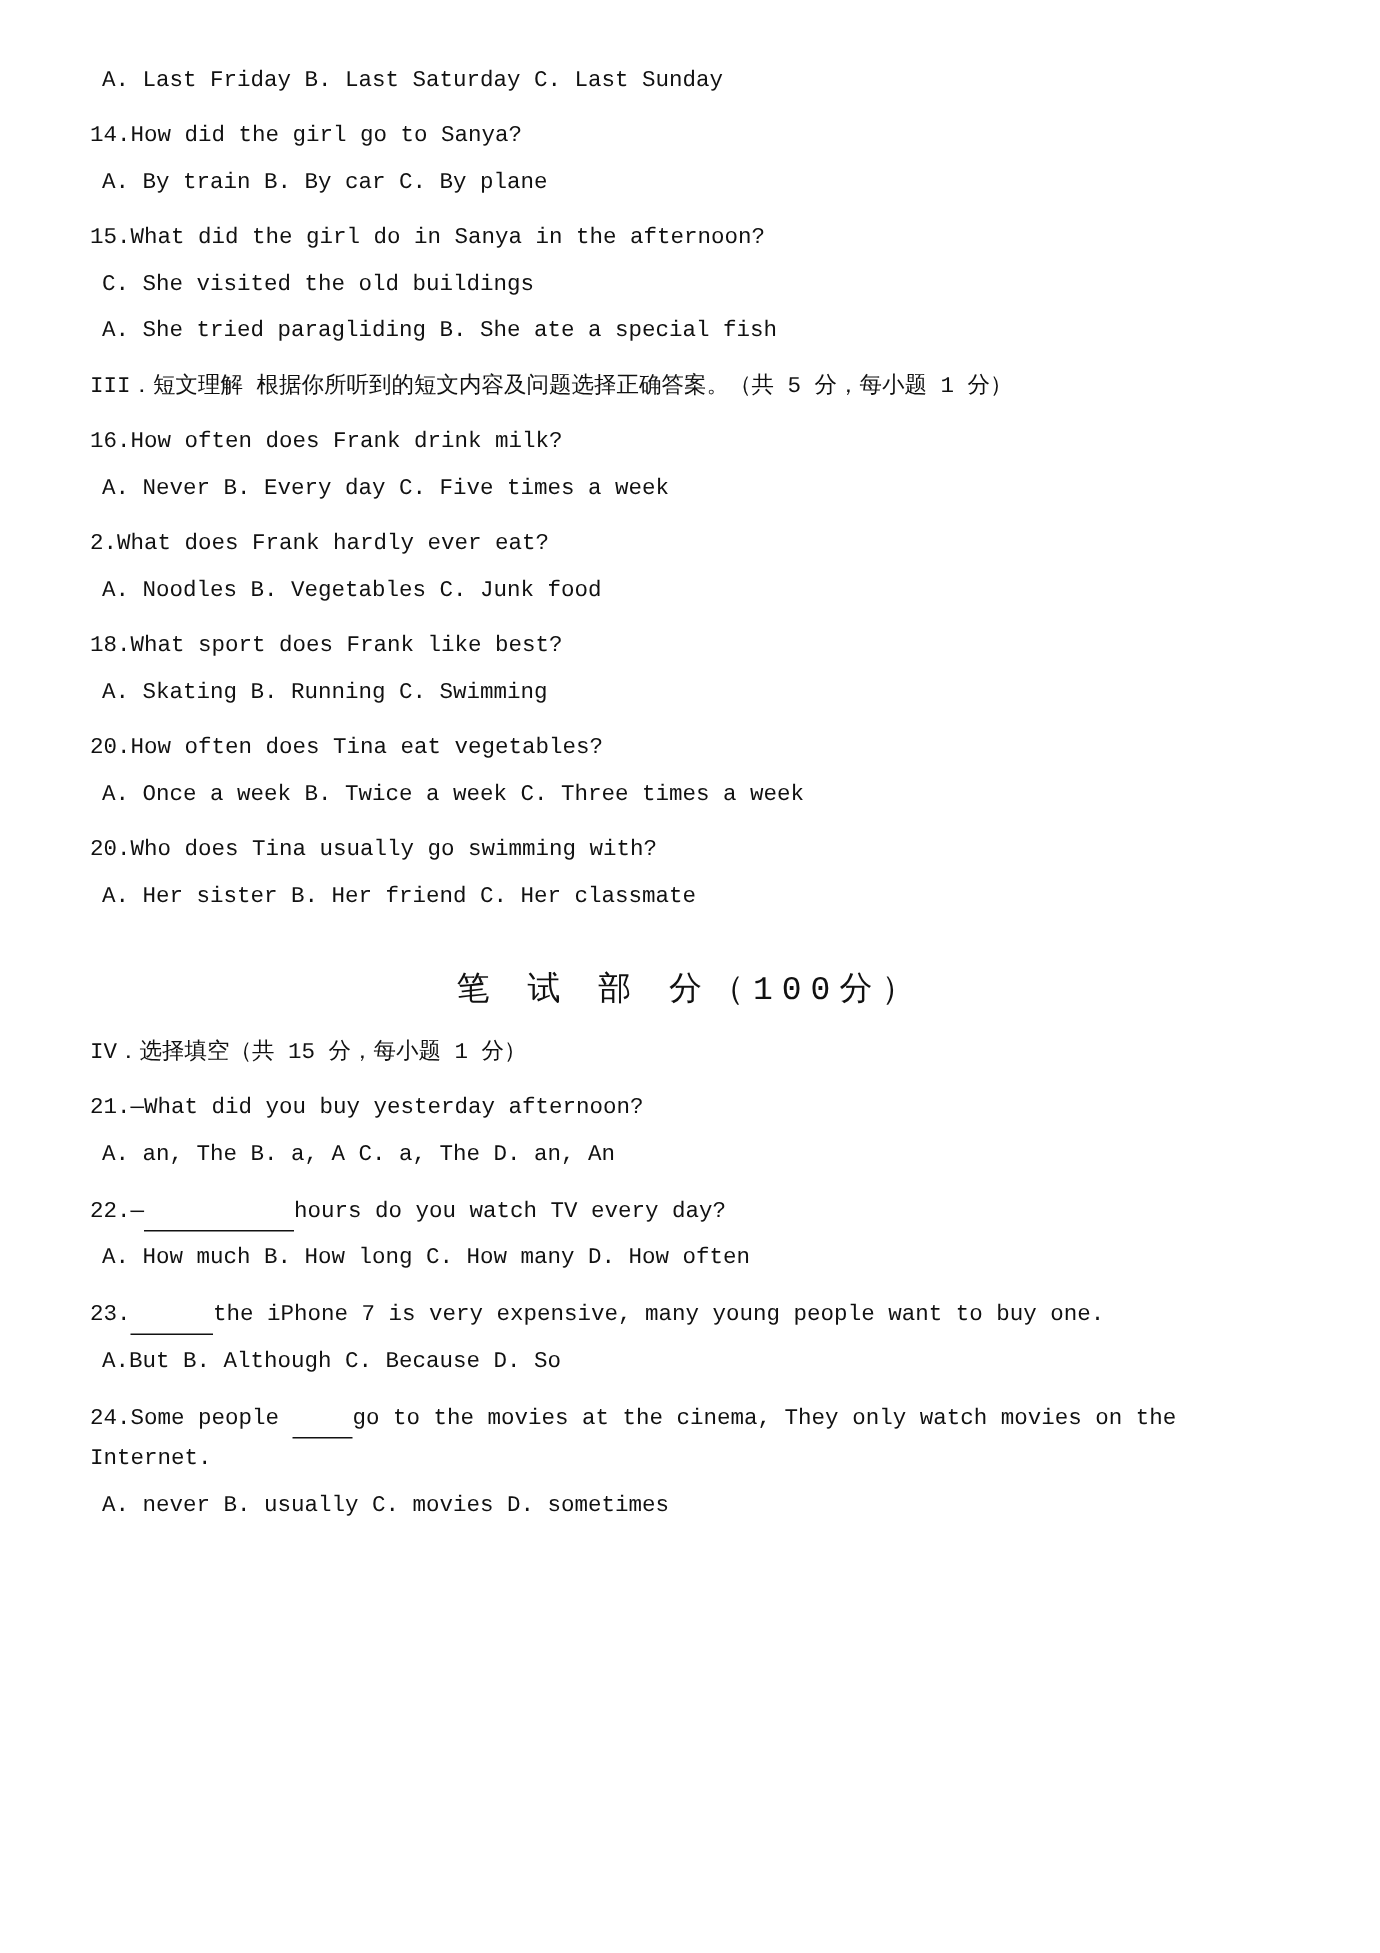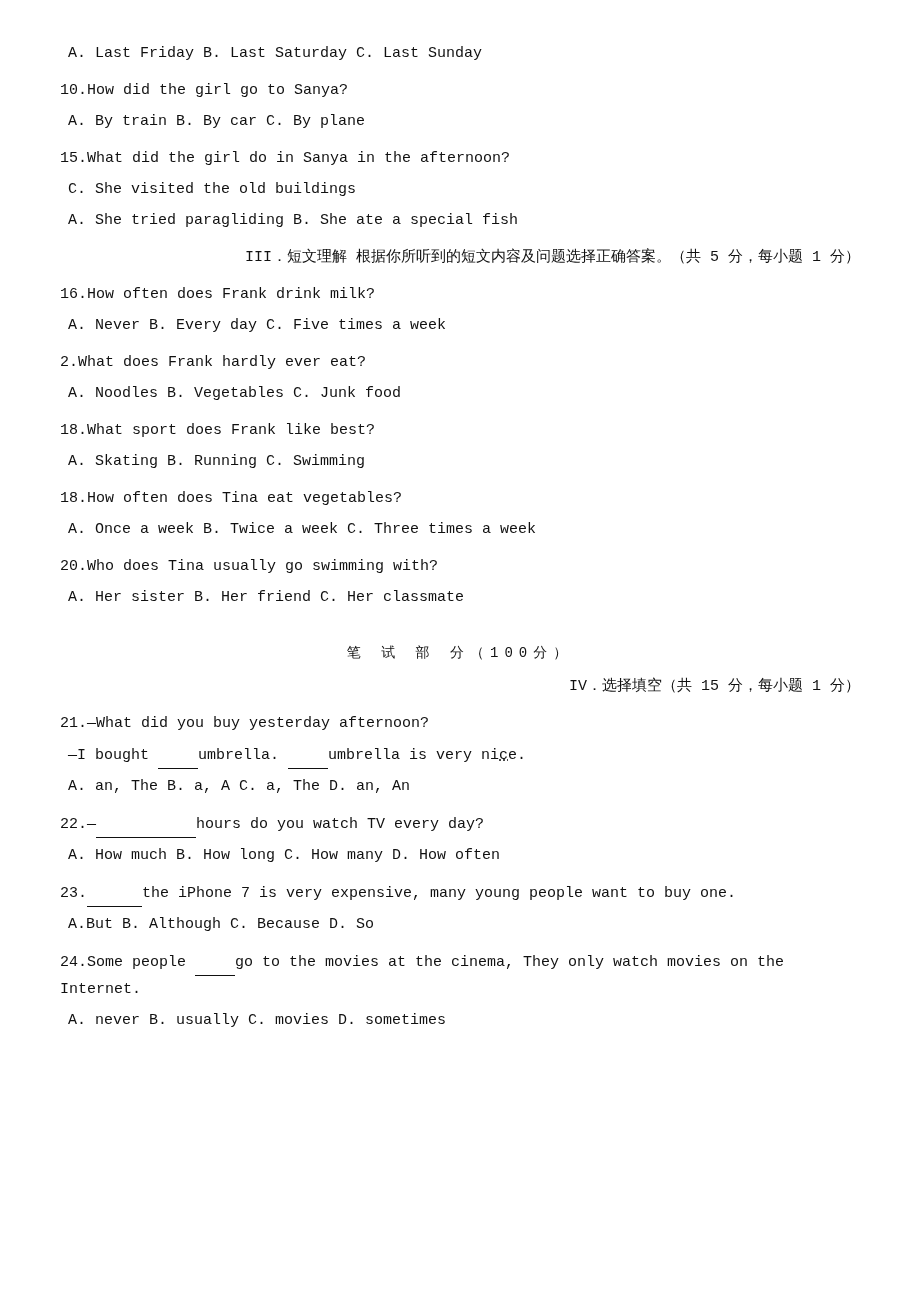--- a/index.html
+++ b/index.html
@@ -23,25 +23,24 @@
     .question-text {
       margin-bottom: 4px;
     }
     .options-line {
       margin-left: 8px;
       margin-bottom: 4px;
     }
     .section-header {
       margin: 7px 0 10px 0;
       font-weight: normal;
-      text-align: right;
     }
     .center-title {
       text-align: center;
-      font-size: 14px;
+      font-size: 22px;
       letter-spacing: 6px;
       margin: 30px 0 4px 0;
     }
     .blank {
       display: inline-block;
       border-bottom: 1px solid #111;
       min-width: 60px;
       vertical-align: bottom;
     }
     .blank-short {
@@ -54,21 +53,21 @@
 </head>
 <body>
 
 <div>
 
   <div class="question-block">
     <div class="options-line">A. Last Friday    B. Last Saturday    C. Last Sunday</div>
   </div>
 
   <div class="question-block">
-    <div class="question-text">10.How did the girl go to Sanya?</div>
+    <div class="question-text">14.How did the girl go to Sanya?</div>
     <div class="options-line">A. By train    B. By car    C. By plane</div>
   </div>
 
   <div class="question-block">
     <div class="question-text">15.What did the girl do in Sanya in the afternoon?</div>
     <div class="options-line">C. She visited the old buildings</div>
     <div class="options-line">A. She tried paragliding    B. She ate a special fish</div>
   </div>
 
   <div class="section-header">III．短文理解   根据你所听到的短文内容及问题选择正确答案。（共 5 分，每小题 1 分）</div>
@@ -82,38 +81,35 @@
     <div class="question-text">2.What does Frank hardly ever eat?</div>
     <div class="options-line">A. Noodles    B. Vegetables    C. Junk food</div>
   </div>
 
   <div class="question-block">
     <div class="question-text">18.What sport does Frank like best?</div>
     <div class="options-line">A. Skating    B. Running    C. Swimming</div>
   </div>
 
   <div class="question-block">
-    <div class="question-text">18.How often does Tina eat vegetables?</div>
+    <div class="question-text">20.How often does Tina eat vegetables?</div>
     <div class="options-line">A. Once a week    B. Twice a week     C. Three times a week</div>
   </div>
 
   <div class="question-block">
     <div class="question-text">20.Who does Tina usually go swimming with?</div>
     <div class="options-line">A. Her sister    B. Her friend     C. Her classmate</div>
   </div>
 
   <div class="center-title">笔  试  部  分（100分）</div>
 
   <div class="section-header">IV．选择填空（共 15 分，每小题 1 分）</div>
 
   <div class="question-block">
     <div class="question-text">21.—What did you buy yesterday afternoon?</div>
-    <div class="options-line">
-      —I bought <span class="blank blank-short">&nbsp;</span>umbrella. <span class="blank blank-short">&nbsp;</span>umbrella is very ni<span style="text-decoration: underline dotted;">c</span>e.
-    </div>
     <div class="options-line">A. an, The       B. a, A        C. a, The        D. an, An</div>
   </div>
 
   <div class="question-block">
     <div class="question-text">
       22.—<span class="blank blank-long">&nbsp;</span>hours do you watch TV every day?
     </div>
     <div class="options-line">A. How much    B. How long    C. How many    D. How often</div>
   </div>
 

